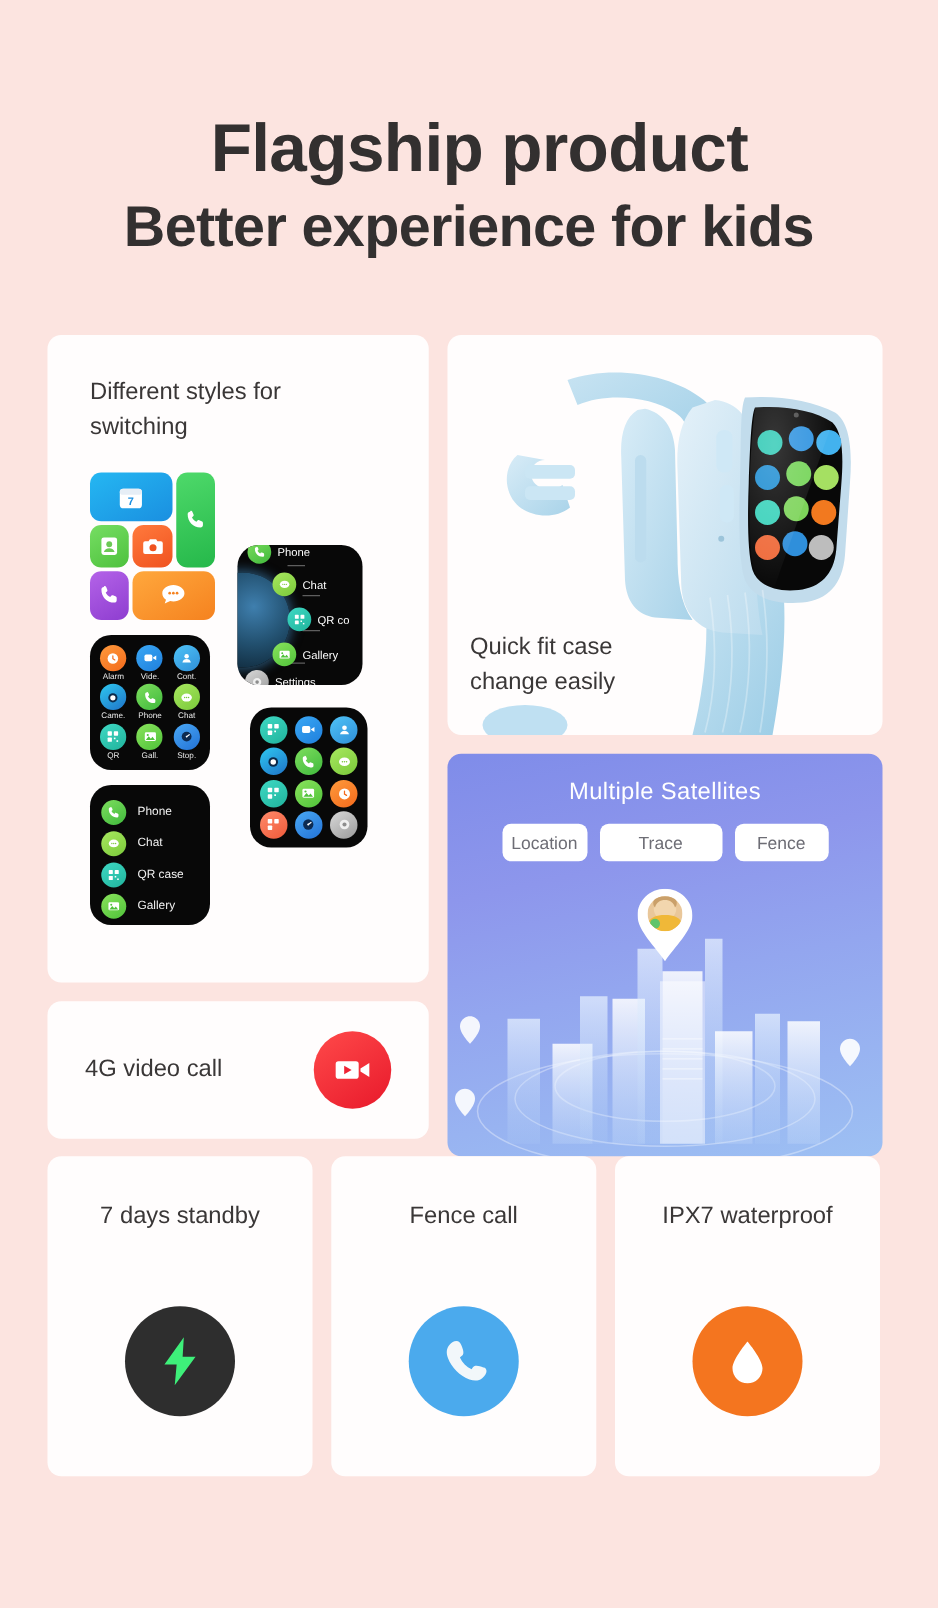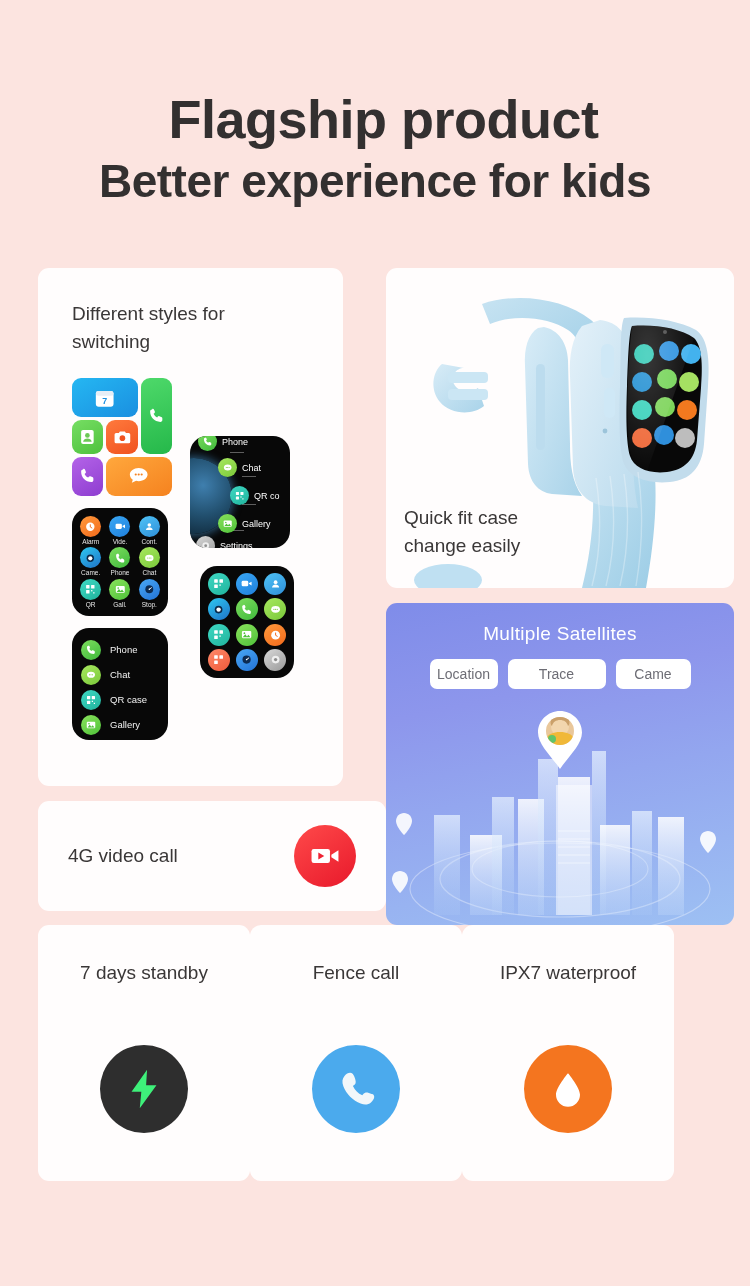--- a/index.html
+++ b/index.html
@@ -17,21 +17,21 @@
     text-align: center;
     color: #333030;
     font-weight: bold;
     letter-spacing: -0.5px;
   }
   .headline .l1 { font-size: 54px; line-height: 62px; padding-left: 17px; }
   .headline .l2 { font-size: 46px; line-height: 62px; }
 
   
   .board { padding: 0 38px; margin-top: 56px; }
-  .row { display: flex; }
+  .row { display: flex; gap: 15px; }
   .col { display: flex; flex-direction: column; gap: 15px; }
   .card {
     background: #fffdfd;
     border-radius: 11px;
     position: relative;
     overflow: hidden;
   }
   .card-title {
     font-size: 19px;
     color: #3a3737;
@@ -113,21 +113,21 @@
     font-size: 14px; color: #6d6d75; text-align: center;
   }
   .chip.w1 { width: 68px; } .chip.w2 { width: 98px; } .chip.w3 { width: 75px; }
   .city { position: absolute; left: 0; right: 0; bottom: 0; height: 232px; }
   .pin-photo {
     position: absolute; left: 50%; top: 108px; transform: translateX(-50%);
     width: 44px; height: 58px; z-index: 3;
   }
 
   
-  .c-video { width: 348px; height: 110px; display: flex; align-items: center; padding: 0 30px; }
+  .c-video { width: 305px; height: 110px; display: flex; align-items: center; padding: 0 30px; }
   .c-video .card-title { flex: 1; }
   .vid-badge {
     width: 62px; height: 62px; border-radius: 50%;
     background: linear-gradient(145deg,#ff4a4a,#e8192b);
     display: flex; align-items: center; justify-content: center;
   }
 
   
   .r-bottom { }
   .c-feat { width: 212px; height: 256px; display: flex; flex-direction: column; align-items: center; padding-top: 34px; }
@@ -565,21 +565,21 @@
           <ellipse cx="62" cy="312" rx="34" ry="16" fill="#bfe0f2"></ellipse>
         </svg>
         <div class="card-title">Quick fit case change easily</div>
       </div>
 
       <div class="card c-sat">
         <div class="sat-title">Multiple Satellites</div>
         <div class="chips">
           <div class="chip w1">Location</div>
           <div class="chip w2">Trace</div>
-          <div class="chip w3">Came</div>
+          <div class="chip w3">Fence</div>
         </div>
 
         <svg class="city" viewBox="0 0 348 232">
           <defs>
             <linearGradient id="twr" x1="0" y1="0" x2="0" y2="1">
               <stop offset="0" stop-color="#ffffff" stop-opacity="0.85"></stop>
               <stop offset="1" stop-color="#cfe2fb" stop-opacity="0.25"></stop>
             </linearGradient>
             <linearGradient id="twr2" x1="0" y1="0" x2="0" y2="1">
               <stop offset="0" stop-color="#eaf4ff" stop-opacity="0.7"></stop>

